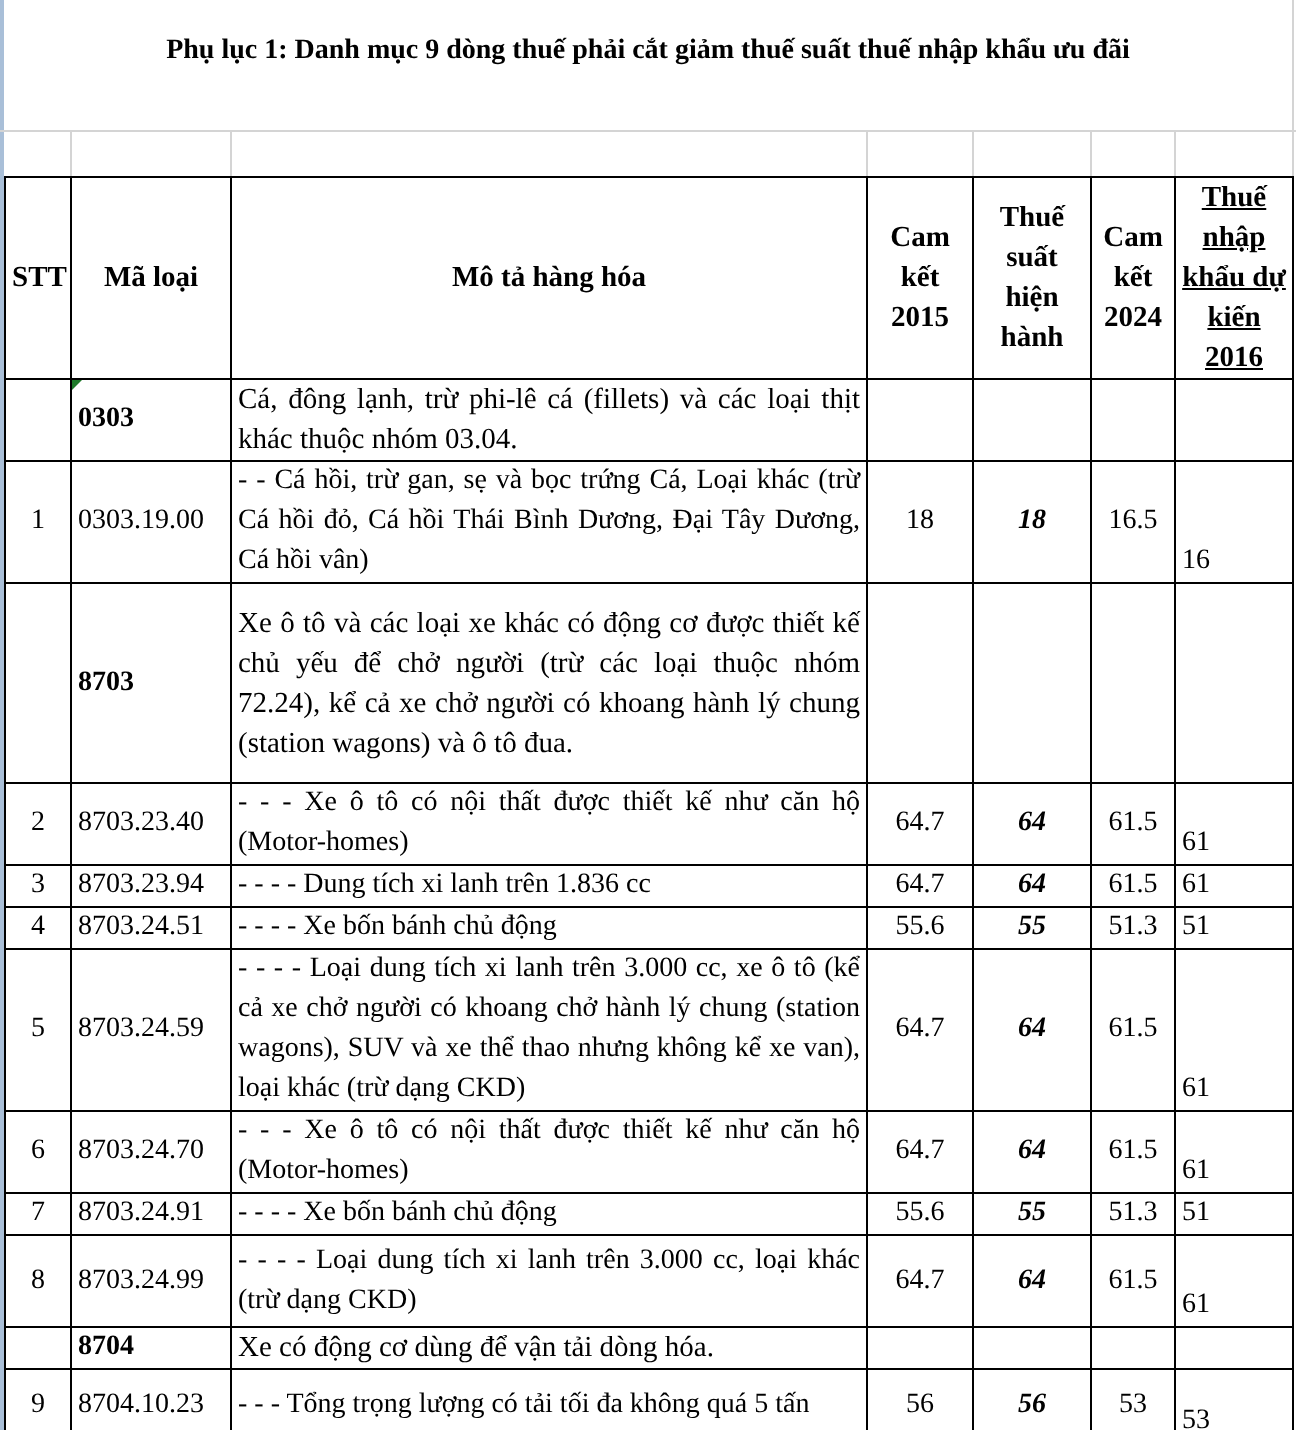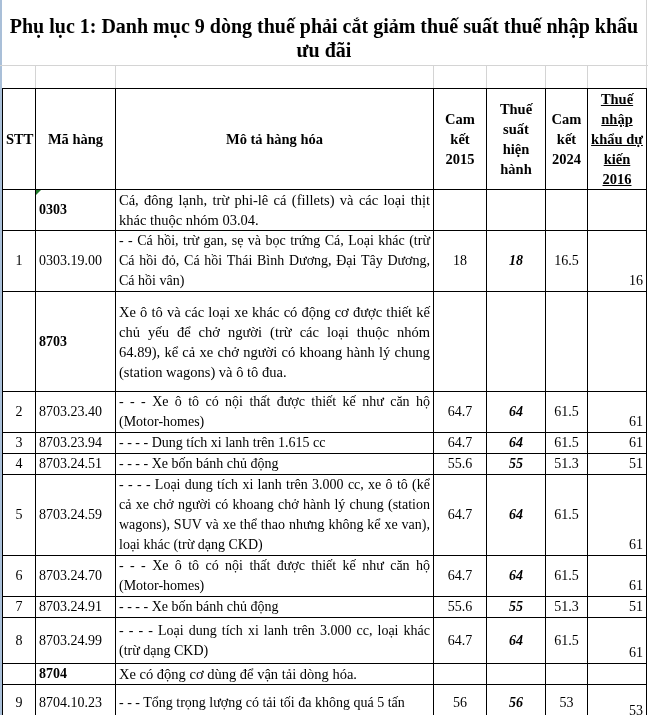--- a/index.html
+++ b/index.html
@@ -6,34 +6,34 @@
   body {
     width: 648px; height: 715px; overflow: hidden; background: #ffffff;
     font-family: "Liberation Serif", "DejaVu Serif", serif; color: #000;
     position: relative;
   }
   .leftedge { position: absolute; left: 0; top: 0; width: 2px; height: 715px; background: #a9bfd8; }
   .gridline-v { position: absolute; top: 0; width: 1px; background: #d4d4d4; }
   .gridline-h { position: absolute; left: 0; height: 1px; background: #d4d4d4; width: 648px; }
   .title {
     position: absolute; left: 2px; top: 14px; width: 644px; text-align: center;
-    font-weight: bold; font-size: 20px; line-height: 24px;
+    font-weight: bold; font-size: 14px; line-height: 24px;
   }
   table {
     position: absolute; left: 2px; top: 88px; border-collapse: collapse; table-layout: fixed;
     width: 644px;
   }
   td, th { border: 1px solid #000; padding: 0 3px; font-size: 14px; line-height: 20px; vertical-align: middle; }
   th { font-weight: bold; text-align: center; font-size: 14.5px; line-height: 20px; }
   .stt { text-align: center; }
   .code { text-align: left; }
   .desc { text-align: justify; }
   .num { text-align: center; }
   .cur { text-align: center; font-weight: bold; font-style: italic; }
-  .proj { text-align: right; vertical-align: bottom; }
+  .proj { text-align: left; vertical-align: bottom; }
   .group .code { font-weight: bold; }
   .group .desc { font-weight: normal; font-size: 14.5px; }
   .marker { position: relative; }
   .marker::before { content: ""; position: absolute; left: 0; top: 0; border-top: 5px solid #1f7a2a; border-right: 5px solid transparent; }
 </style>
 </head>
 <body>
 
 <div class="leftedge"></div>
 
@@ -56,21 +56,21 @@
     <col style="width:80px">
     <col style="width:318px">
     <col style="width:53px">
     <col style="width:59px">
     <col style="width:42px">
     <col style="width:59px">
   </colgroup>
   <thead>
     <tr style="height:99px">
       <th>STT</th>
-      <th>Mã hàng</th>
+      <th>Mã loại</th>
       <th>Mô tả hàng hóa</th>
       <th style="padding:0 6px;">Cam kết 2015</th>
       <th style="padding:0 6px;">Thuế suất hiện hành</th>
       <th style="padding:0 2px;">Cam kết 2024</th>
       <th style="padding:0 1px;text-decoration:underline;">Thuế nhập khẩu dự kiến 2016</th>
     </tr>
   </thead>
   <tbody id="tbody">
       <tr class="group" style="height: 41px;">
     <td class="stt"></td>
@@ -86,39 +86,39 @@
     <td class="code">0303.19.00</td>
     <td class="desc">- - Cá hồi, trừ gan, sẹ và bọc trứng Cá, Loại khác (trừ Cá hồi đỏ, Cá hồi Thái Bình Dương, Đại Tây Dương, Cá hồi vân)</td>
     <td class="num">18</td>
     <td class="cur">18</td>
     <td class="num">16.5</td>
     <td class="proj">16</td>
   </tr>
       <tr class="group" style="height: 100px;">
     <td class="stt"></td>
     <td class="code">8703</td>
-    <td class="desc">Xe ô tô và các loại xe khác có động cơ được thiết kế chủ yếu để chở người (trừ các loại thuộc nhóm 64.89), kể cả xe chở người có khoang hành lý chung (station wagons) và ô tô đua.</td>
+    <td class="desc">Xe ô tô và các loại xe khác có động cơ được thiết kế chủ yếu để chở người (trừ các loại thuộc nhóm 72.24), kể cả xe chở người có khoang hành lý chung (station wagons) và ô tô đua.</td>
     <td class="num"></td>
     <td class="cur"></td>
     <td class="num"></td>
     <td class="proj"></td>
   </tr>
       <tr style="height: 41px;">
     <td class="stt">2</td>
     <td class="code">8703.23.40</td>
     <td class="desc">- - - Xe ô tô có nội thất được thiết kế như căn hộ (Motor-homes)</td>
     <td class="num">64.7</td>
     <td class="cur">64</td>
     <td class="num">61.5</td>
     <td class="proj">61</td>
   </tr>
       <tr style="height: 20px;">
     <td class="stt">3</td>
     <td class="code">8703.23.94</td>
-    <td class="desc">- - - - Dung tích xi lanh trên 1.615 cc</td>
+    <td class="desc">- - - - Dung tích xi lanh trên 1.836 cc</td>
     <td class="num">64.7</td>
     <td class="cur">64</td>
     <td class="num">61.5</td>
     <td class="proj">61</td>
   </tr>
       <tr style="height: 20px;">
     <td class="stt">4</td>
     <td class="code">8703.24.51</td>
     <td class="desc">- - - - Xe bốn bánh chủ động</td>
     <td class="num">55.6</td>

